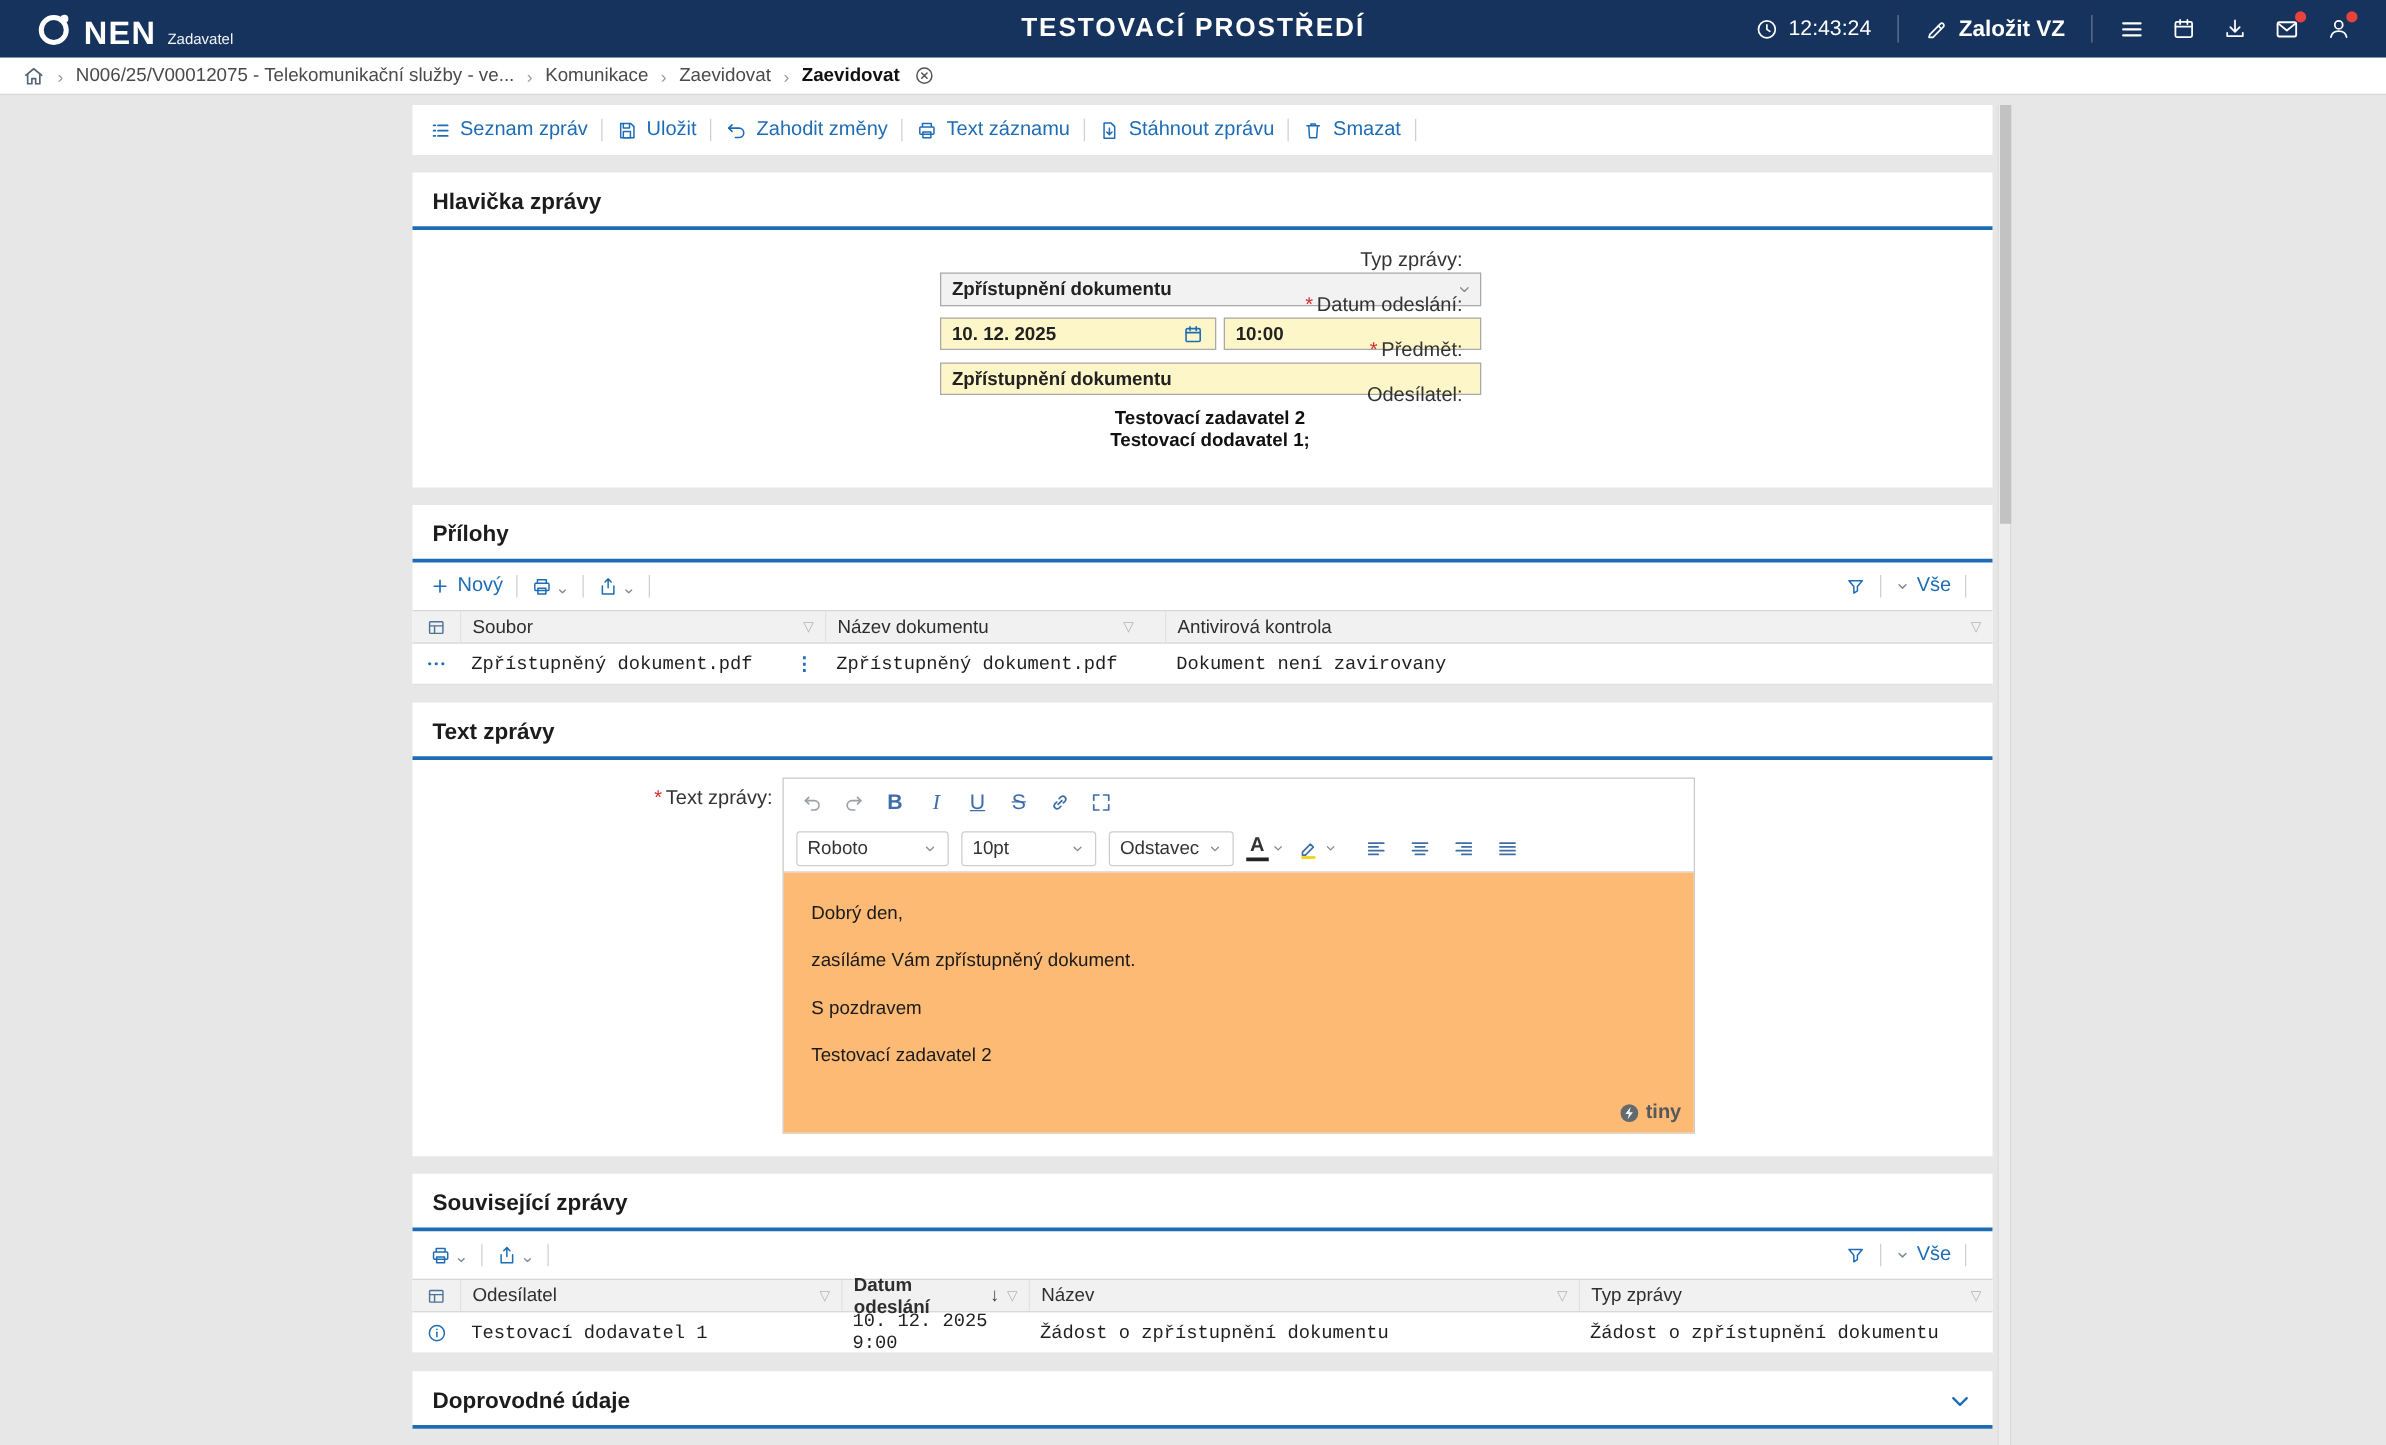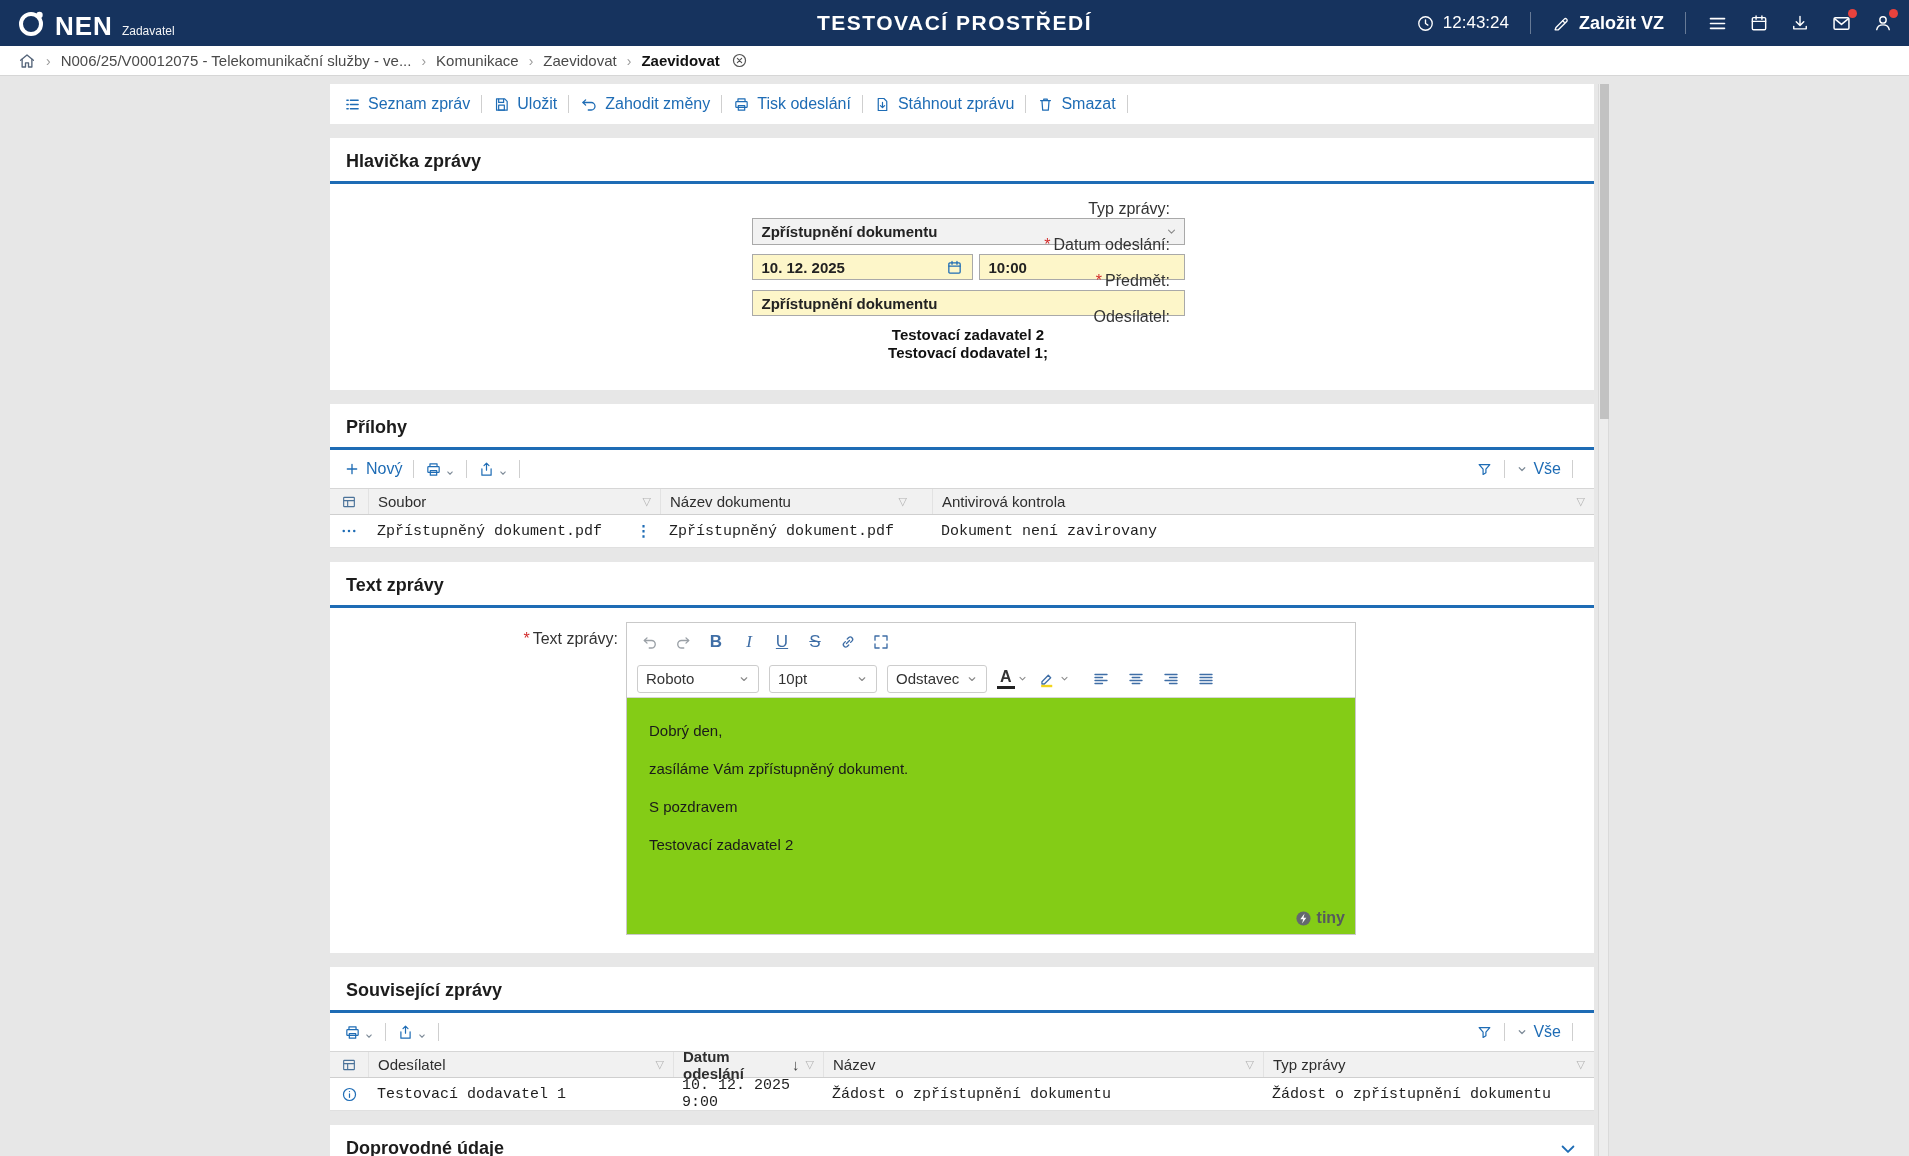--- a/index.html
+++ b/index.html
@@ -5,21 +5,21 @@
   * { box-sizing: border-box; }
   html,body { margin:0; padding:0; }
   body {
     width:1909px; height:1156px; overflow:hidden; position:relative;
     background:#e7e7e7; color:#222;
     font-family:"Liberation Sans","DejaVu Sans",sans-serif;
   }
   svg { display:block; }
 
   
-  .topbar { height:46px; background:#16335e; color:#fff; display:flex; align-items:center; padding:0 16px; position:relative; }
+  .topbar { height:46px; background:#16335e; color:#fff; display:flex; align-items:center; padding:0 28px; position:relative; }
   .logo { display:flex; align-items:flex-end; gap:9px; cursor:pointer; }
   .logo-text { font-size:26px; font-weight:bold; letter-spacing:1px; line-height:0.9; }
   .logo-sub { font-size:12px; margin-bottom:0; opacity:.95; }
   .env-title { position:absolute; left:50%; transform:translateX(-50%); font-size:21px; font-weight:bold; letter-spacing:1.5px; }
   .top-right { margin-left:auto; display:flex; align-items:center; gap:21px; }
   .time-wrap { display:flex; align-items:center; gap:8px; font-size:17px; }
   .vdiv { width:1px; height:22px; background:rgba(255,255,255,.35); }
   .create-vz { display:flex; align-items:center; gap:8px; font-size:18px; font-weight:bold; cursor:pointer; }
   .iconbadge { position:relative; }
   .badge { position:absolute; top:-4px; right:-5px; width:9px; height:9px; background:#e8423d; border-radius:50%; }
@@ -106,21 +106,21 @@
   .ed-i { font-style:italic; font-family:"Liberation Serif","DejaVu Serif",serif; }
   .ed-u { text-decoration:underline; }
   .ed-s { text-decoration:line-through; }
   .ed-row2 { height:38px; display:flex; align-items:center; gap:10px; padding:0 10px; border-bottom:1px solid #d6d6d6; }
   .ed-select { height:28px; border:1px solid #cdcdcd; border-radius:3px; display:flex; align-items:center; justify-content:space-between; padding:0 8px; font-size:15px; color:#333; cursor:pointer; }
   .w-font { width:122px; } .w-size { width:108px; } .w-block { width:100px; }
   .ed-caret { color:#8a8a8a; }
   .ed-colorbtn { display:flex; align-items:center; gap:2px; cursor:pointer; }
   .color-a { font-size:16px; font-weight:bold; color:#333; border-bottom:3px solid #222; line-height:1.15; padding:0 3px; }
   .align-group { display:flex; gap:5px; margin-left:6px; }
-  .ed-content { height:236px; background:#84cc16; position:relative; padding:24px 20px 0 22px; font-size:15px; color:#1a1a1a; cursor:text; }
+  .ed-content { height:208px; background:#fdba74; position:relative; padding:24px 20px 0 22px; font-size:15px; color:#1a1a1a; cursor:text; }
   .ed-content p { margin:0 0 21px; }
   .tiny-brand { position:absolute; right:10px; bottom:7px; display:flex; align-items:center; gap:5px; color:#55595d; font-weight:bold; font-size:16px; cursor:pointer; }
 
   
   .scrollbar { position:absolute; left:1598px; top:84px; width:11px; height:1072px; background:#ededed; border-left:1px solid #dadada; border-right:1px solid #dadada; }
   .scroll-thumb { position:absolute; top:0; left:1px; width:9px; height:335px; background:#c2c2c2; cursor:pointer; }
 </style>
 </head>
 <body>
 
@@ -236,21 +236,21 @@
           </svg>
       <span>Zahodit změny</span>
     </span>
     <span class="tsep"></span>
     <span class="action-link">
       <svg width="17" height="17" viewBox="0 0 24 24" fill="none" stroke="currentColor" stroke-width="1.7" stroke-linejoin="round">
             <path d="M7 8V4h10v4"></path>
             <rect x="4" y="8" width="16" height="8" rx="1"></rect>
             <rect x="7.5" y="13.5" width="9" height="6.5"></rect>
           </svg>
-      <span>Tisk odeslání</span>
+      <span>Text záznamu</span>
     </span>
     <span class="tsep"></span>
     <span class="action-link">
       <svg width="17" height="17" viewBox="0 0 24 24" fill="none" stroke="currentColor" stroke-width="1.7" stroke-linecap="round" stroke-linejoin="round">
             <path d="M6 3.5h8l4 4V20.5H6z"></path>
             <path d="M12 9v7M9 13.5l3 3 3-3"></path>
           </svg>
       <span>Stáhnout zprávu</span>
     </span>
     <span class="tsep"></span>

